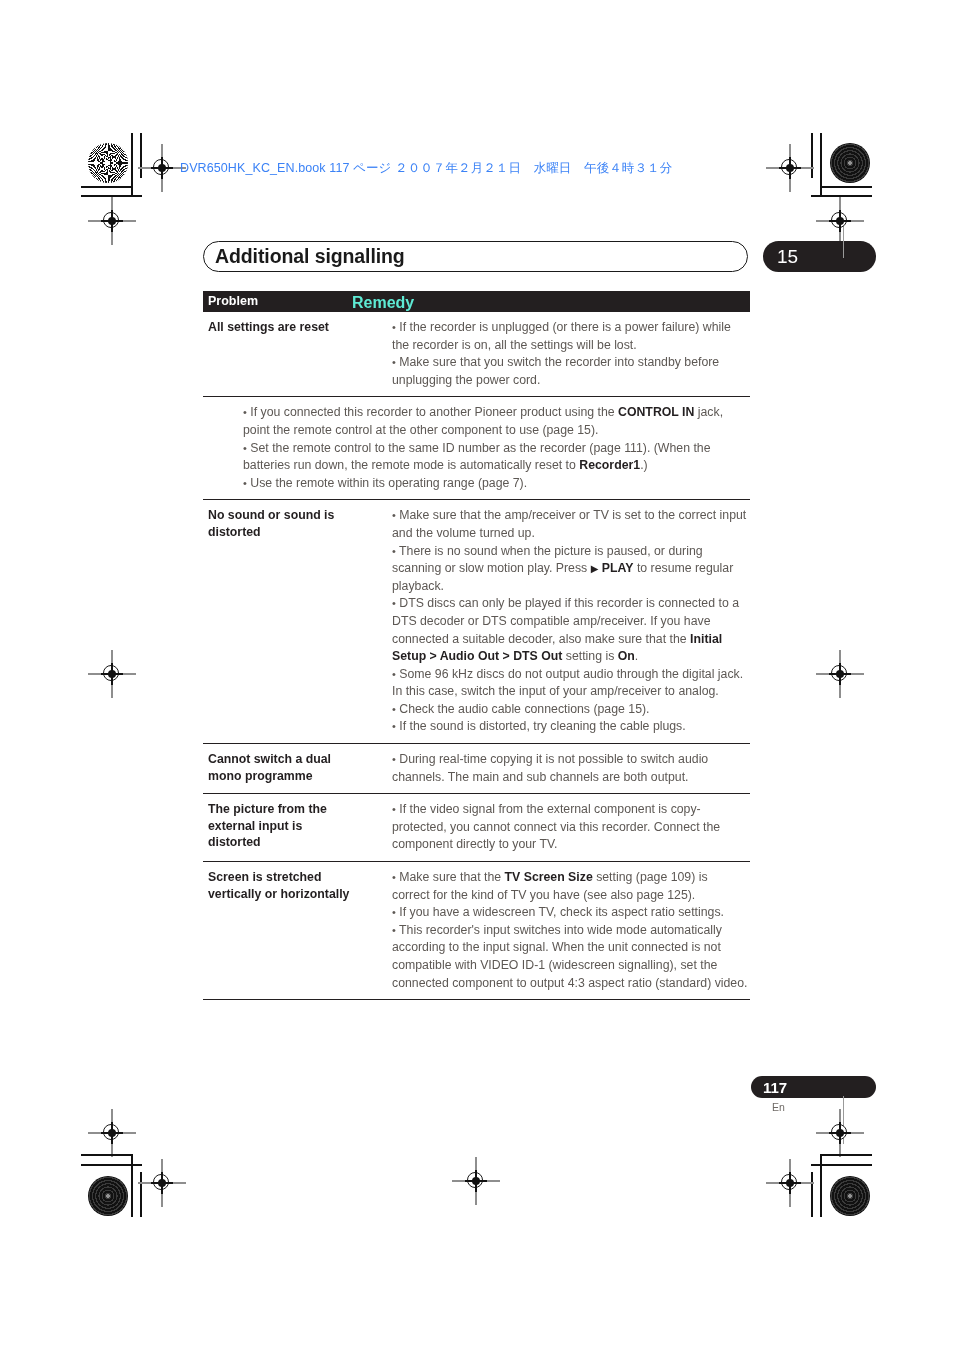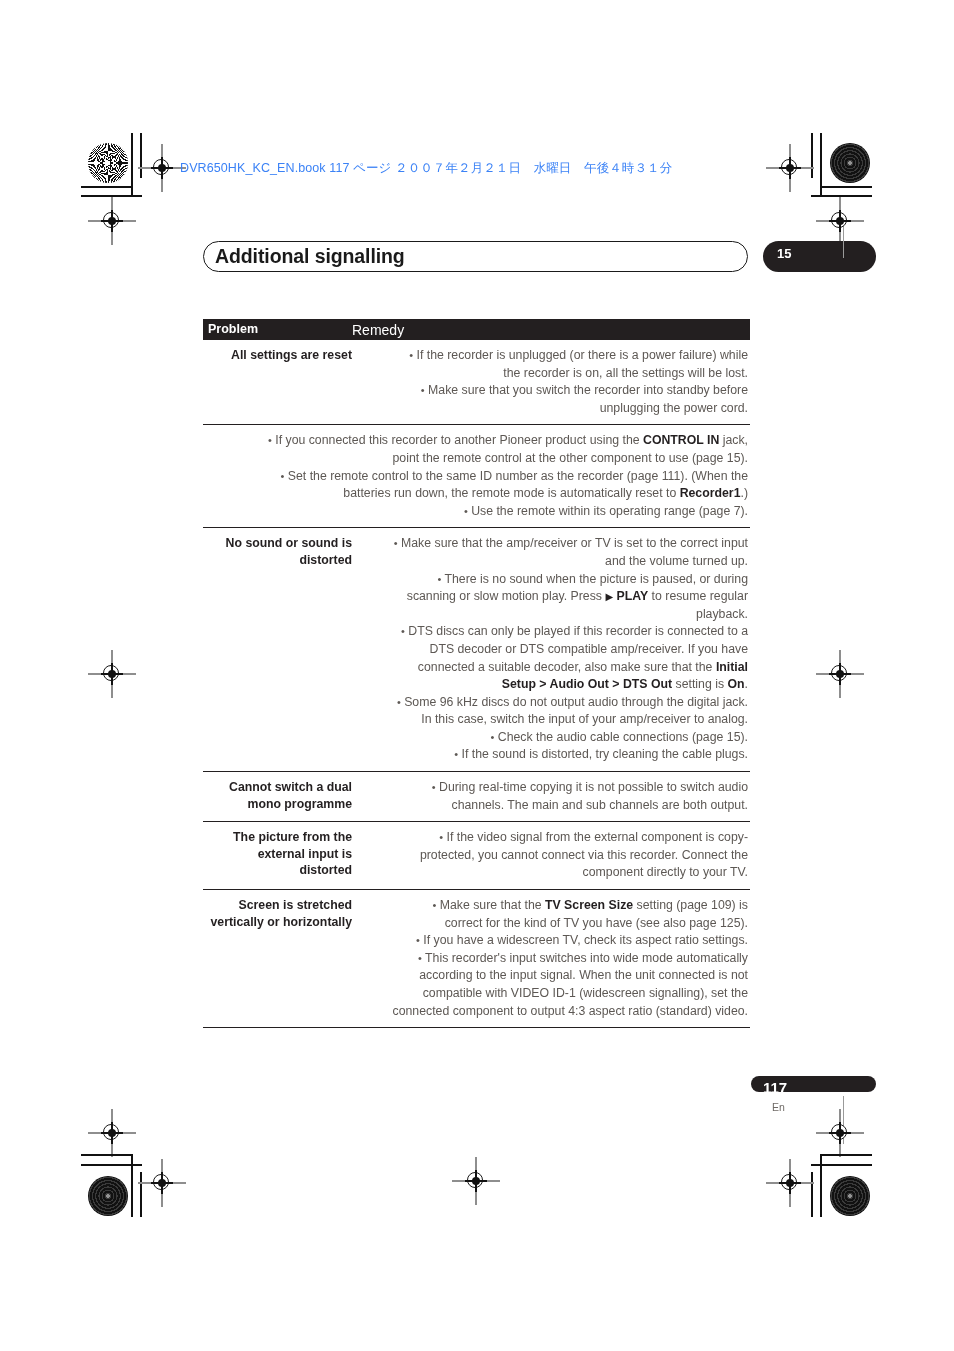--- a/index.html
+++ b/index.html
@@ -130,60 +130,58 @@
     top: 241px;
     width: 113px;
     height: 31px;
     background: #231f20;
     border-radius: 15.5px;
   }
   .chapter-badge span {
     position: absolute;
     left: 14px;
     top: 5px;
-    font-size: 13px;
-    font-weight: bold;
+    font-size: 19px;
+    font-weight: normal;
     color: #ffffff;
   }
 
   
   .tbl {
     position: absolute;
     left: 203px;
     top: 291px;
     width: 547px;
   }
   .tbl-head {
     background: #231f20;
     height: 21px;
     position: relative;
-    margin-top: 28px;
   }
   .tbl-head .h-prob {
     position: absolute;
     left: 5px;
     top: 3px;
     font-size: 12.5px;
     font-weight: bold;
     color: #ffffff;
   }
   .tbl-head .h-rem {
     position: absolute;
     left: 149px;
     top: 3px;
-    font-size: 14px;
-    font-weight: normal;
-    color: #ffffff;
+    font-size: 16px;
+    font-weight: bold;
+    color: #5eead4;
   }
   .row {
     display: flex;
     border-bottom: 1.3px solid #231f20;
     padding-top: 7px;
     padding-bottom: 7px;
-    text-align: right;
   }
   .row:last-child { border-bottom: 1.3px solid #231f20; }
   .cell-problem {
     width: 149px;
     flex: 0 0 149px;
     padding-left: 5px;
     box-sizing: border-box;
     font-size: 12.3px;
     font-weight: bold;
     color: #231f20;
@@ -213,21 +211,21 @@
     font-size: 10px;
     color: #231f20;
   }
 
   
   .page-pill {
     position: absolute;
     left: 751px;
     top: 1076px;
     width: 125px;
-    height: 16px;
+    height: 22px;
     background: #231f20;
     border-radius: 12px 12px 12px 12px;
   }
   .page-pill span {
     position: absolute;
     left: 12px;
     top: 3px;
     font-size: 15px;
     font-weight: bold;
     color: #ffffff;

